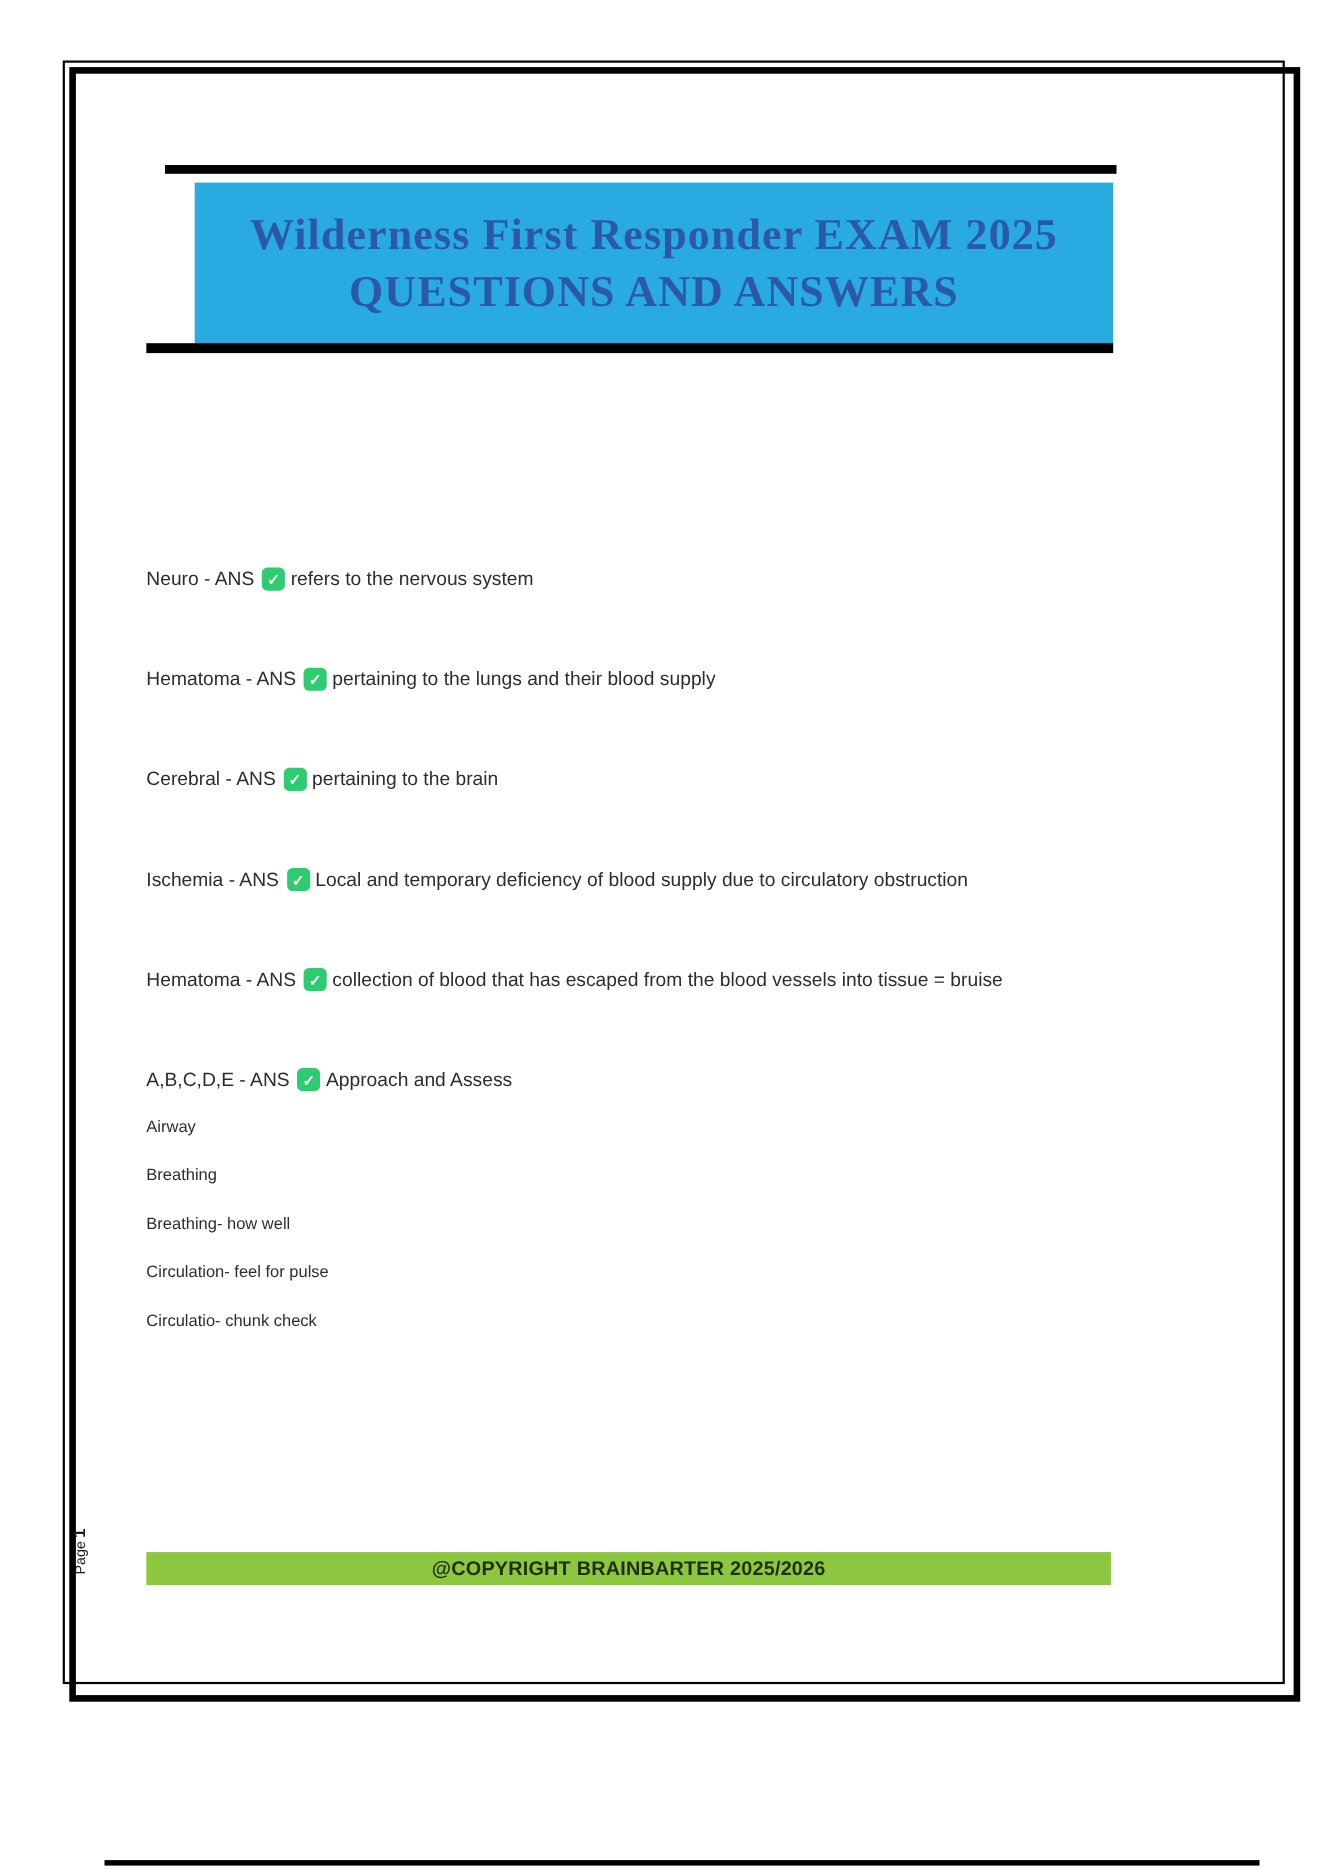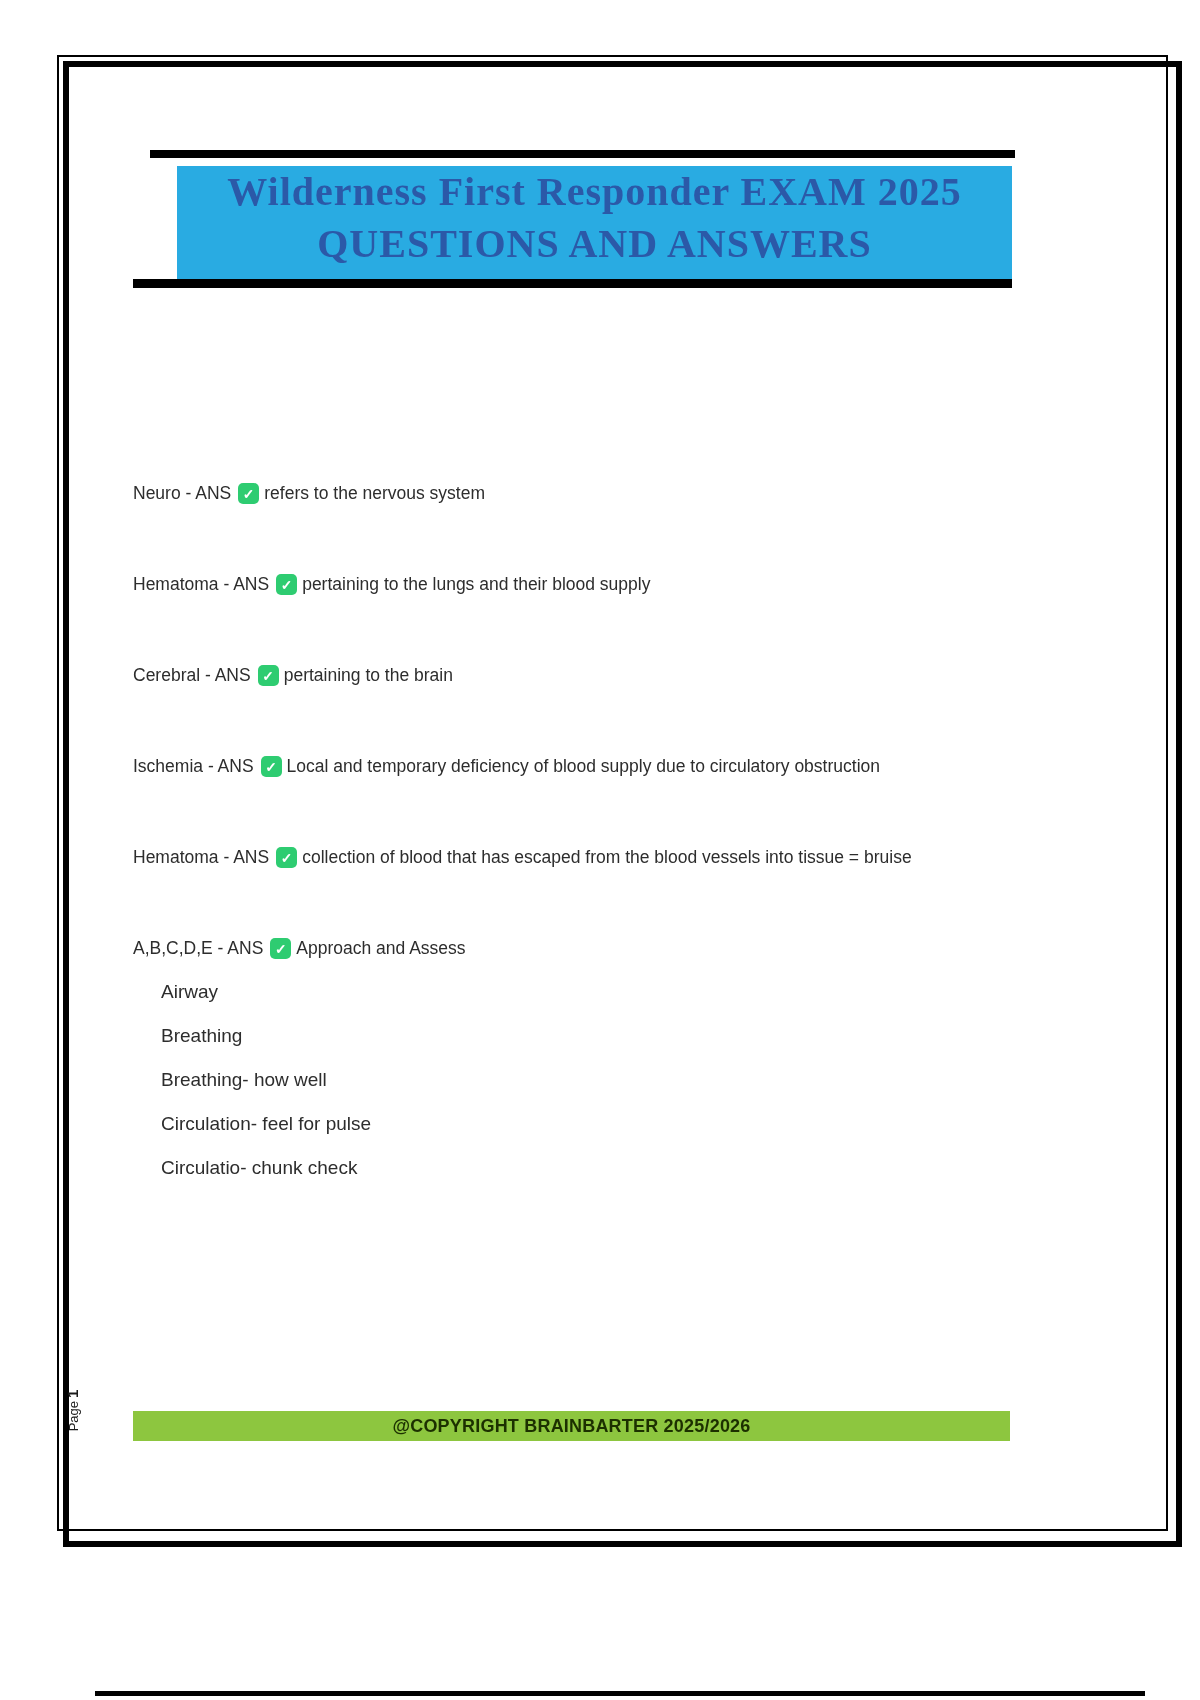--- a/index.html
+++ b/index.html
@@ -19,40 +19,40 @@
     border:6px solid #000; box-sizing:border-box; background:transparent;
   }
   
   .next-page-line {
     position:absolute; left:95px; top:1691px; width:1050px; height:5px; background:#000;
   }
   .content { position:absolute; left:133px; top:150px; width:879px; }
 
   .header-top-bar { height:8px; background:#000; margin-left:17px; margin-right:-3px; }
   .header-box {
-    margin-top:8px; height:113px; background:#29ABE2;
-    display:flex; flex-direction:column; align-items:center; justify-content:flex-start;margin-left:44px;
+    margin-top:8px; height:146px; background:#29ABE2;
+    display:flex; flex-direction:column; align-items:center; justify-content:center;margin-left:44px;
   }
   .header-title {
     font-family:"Liberation Serif", serif; font-weight:bold;
     font-size:40px; line-height:52px; color:#2B59A8; letter-spacing:1px;
     white-space:nowrap;
   }
   .header-bottom-bar { height:9px; background:#000; }
 
   .qa-list { margin-top:190px; }
   .qa-block { font-size:17.5px; line-height:30px; margin-bottom:61px; }
   .qa-line span { vertical-align:baseline; }
   .check {
     display:inline-block; width:21px; height:21px; margin:0 5px 0 7px;
     background:#2ECC71; border-radius:5px; vertical-align:-4px;
     text-align:center; line-height:21px;
   }
   .check-glyph { color:#ffffff; font-size:14px; font-weight:bold; line-height:21px; display:inline-block; }
-  .qa-extra { font-size:19px; line-height:30px; margin-top:14px;margin-left:28px; }
+  .qa-extra { font-size:15px; line-height:30px; margin-top:14px; }
 
   .footer-bar {
     position:absolute; left:133px; top:1411px; width:877px; height:30px;
     background:#8DC63F; display:flex; align-items:center; justify-content:center;
   }
   .footer-text {
     font-size:18px; font-weight:bold; color:#1C3000; letter-spacing:0.2px;
   }
 
   .page-label {

